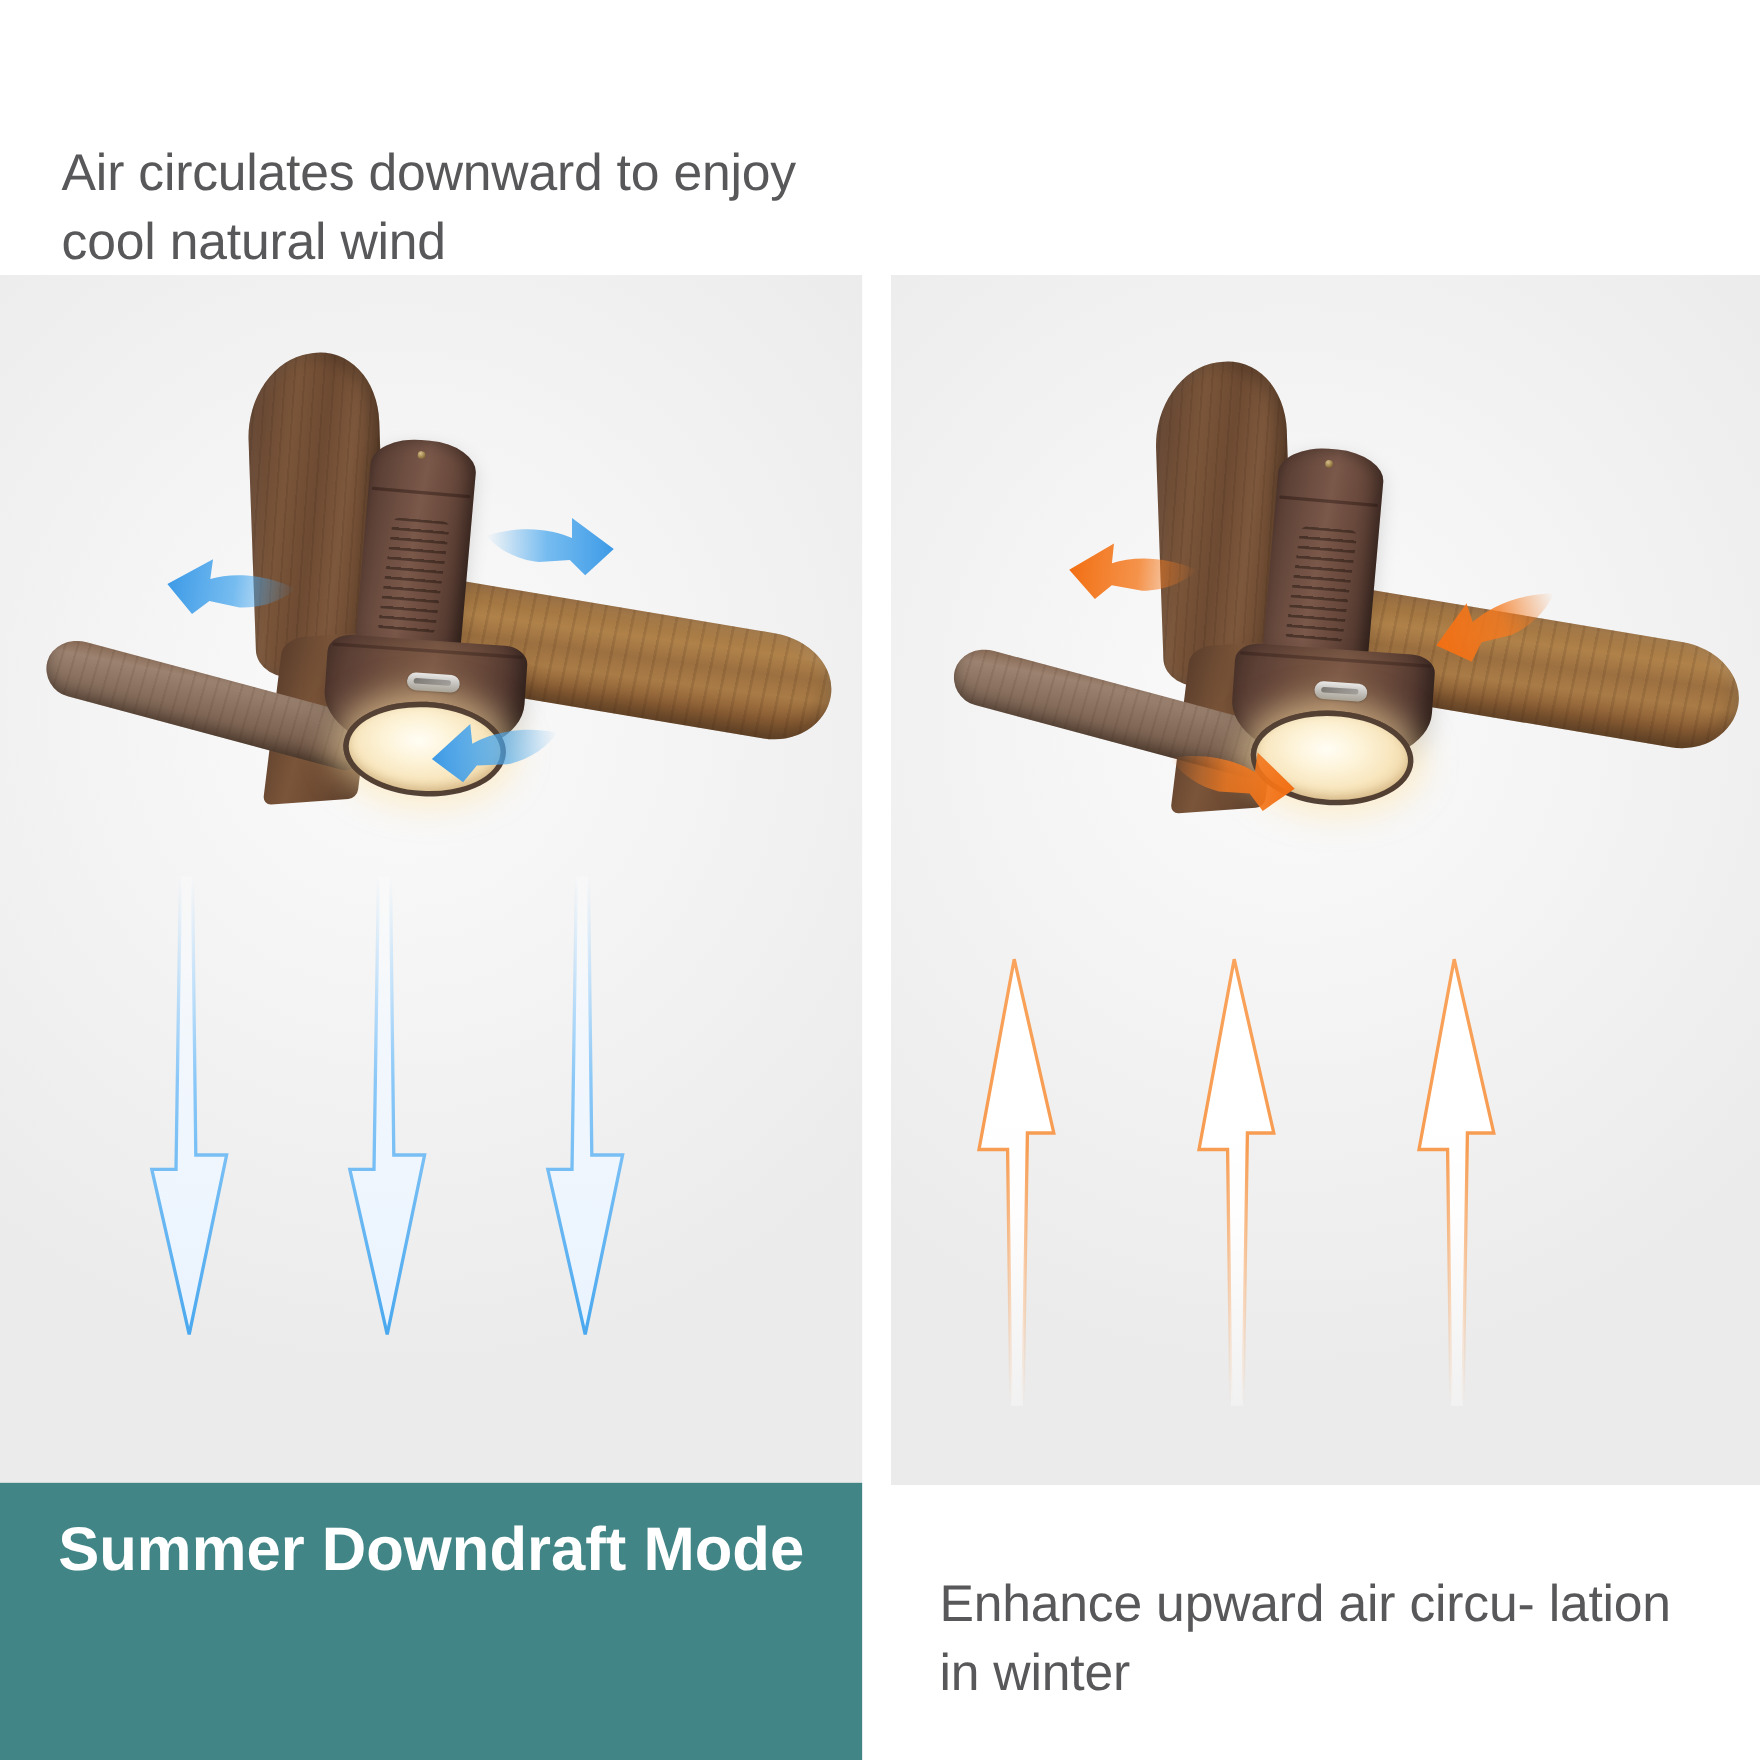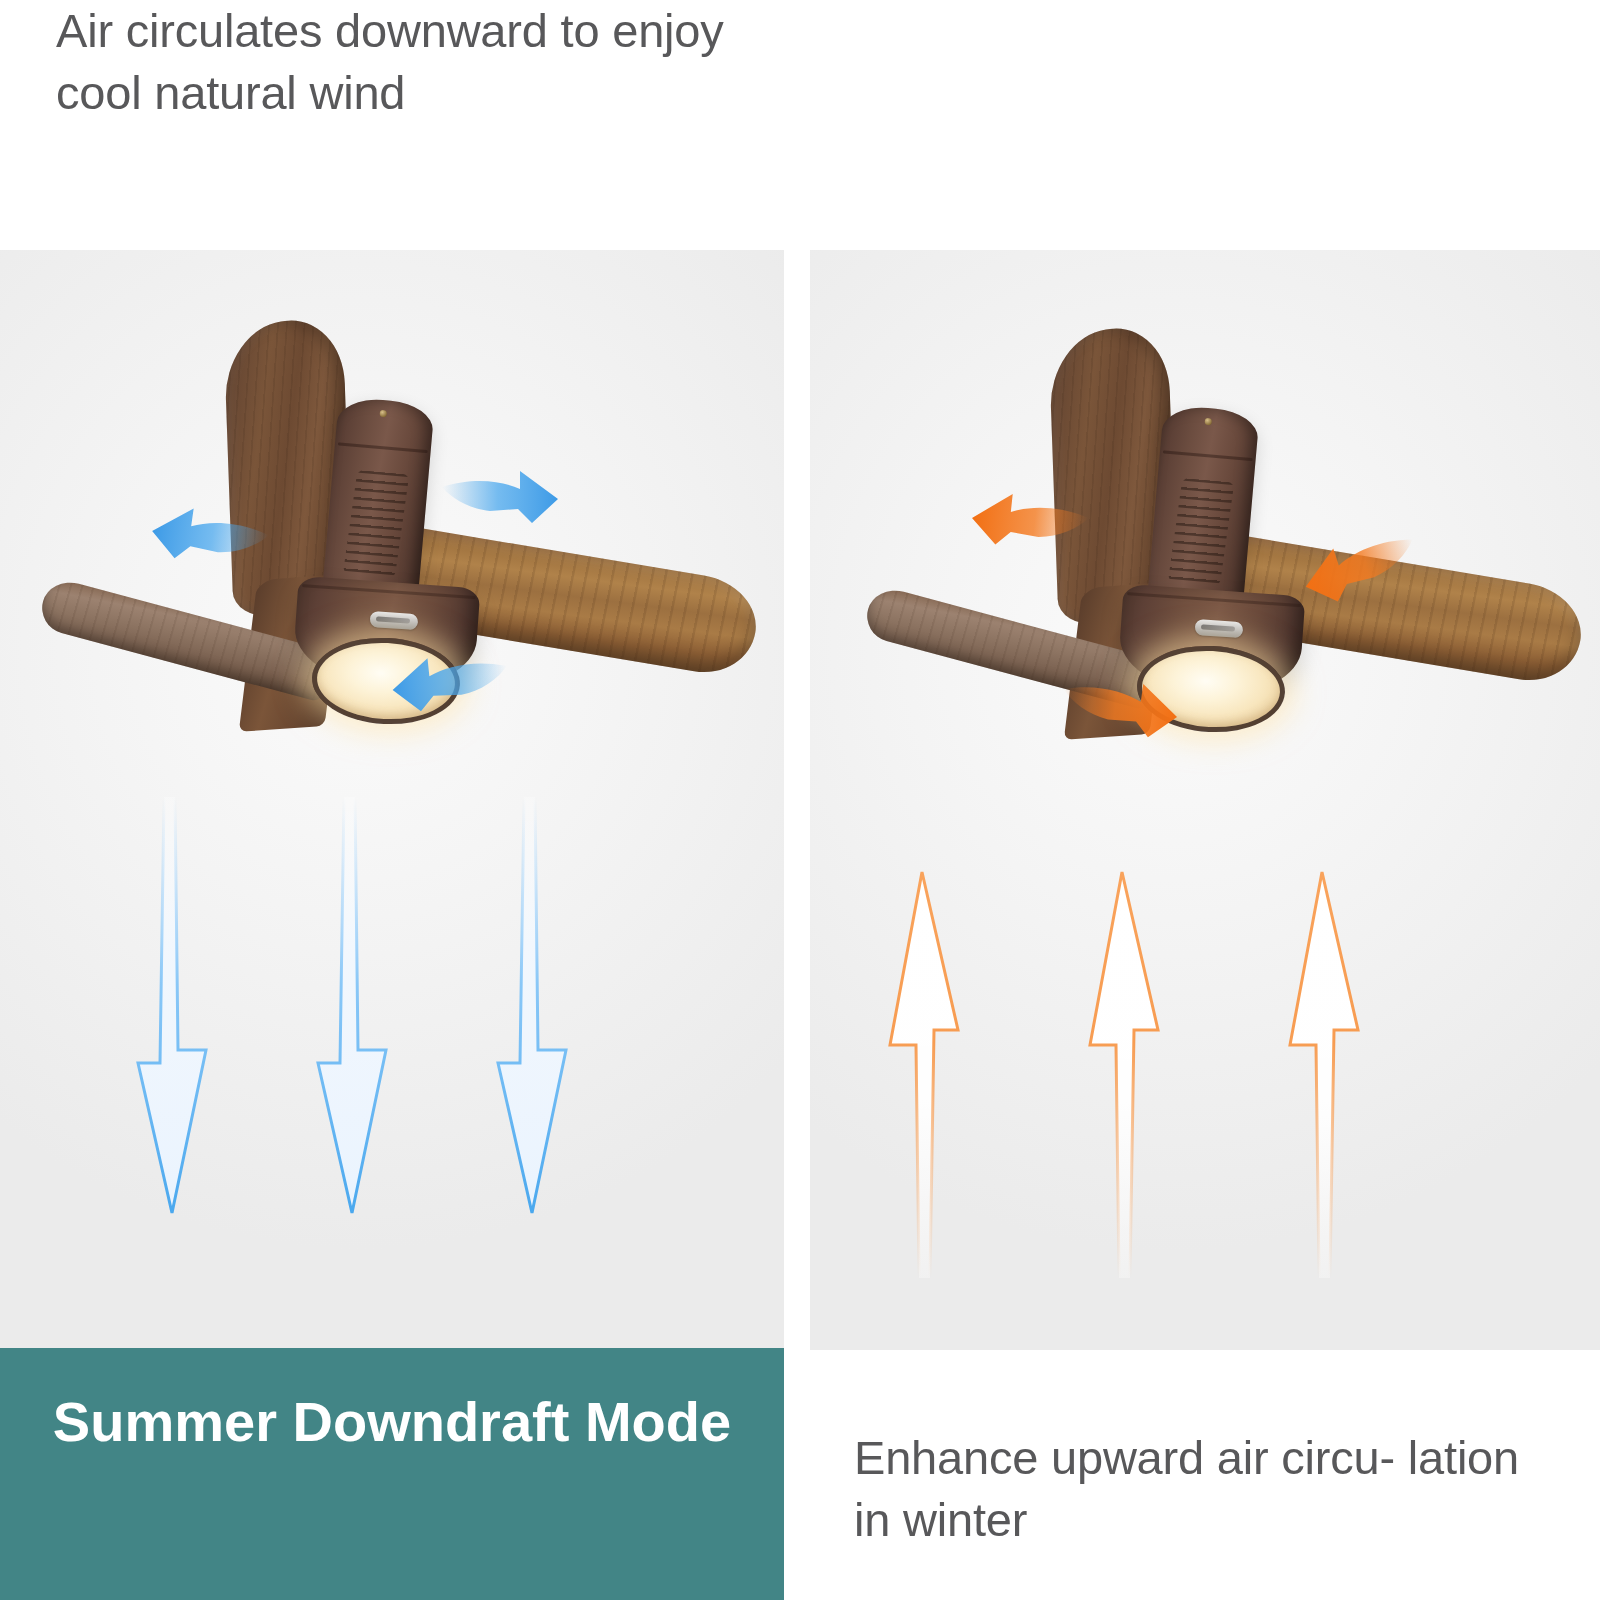--- a/index.html
+++ b/index.html
@@ -33,37 +33,37 @@
     background:#ffffff;
   }
   .caption-plain .txt {
     font-size:47px;
     line-height:1.32;
     color:#58585a;
     font-weight:400;
     letter-spacing:-0.2px;
   }
   #br .caption-plain { padding-left:44px; align-items:center; padding-top:28px;}
-  #tl .caption-plain { align-items:flex-start; padding-bottom:36px; }
+  #tl .caption-plain { align-items:flex-end; }
 
   .caption-teal {
     display:flex; align-items:center; justify-content:center;
     height:100%; width:100%;
     background:#428586;
     text-align:center;
   }
   .caption-teal .txt {
     font-size:56px;
     line-height:1.22;
     color:#ffffff;
     font-weight:700;
     letter-spacing:0px;
   }
   #tr .caption-teal { align-items:flex-start; padding-top:24px; }
-  #bl .caption-teal { align-items:flex-start; padding-top:40px; }
+  #bl .caption-teal { align-items:flex-start; padding-top:26px; }
 
   
   .stage {
     position:relative;
     width:100%; height:100%;
     background:#eeeeee;
     overflow:hidden;
   }
   .stage::before{
     content:"";

